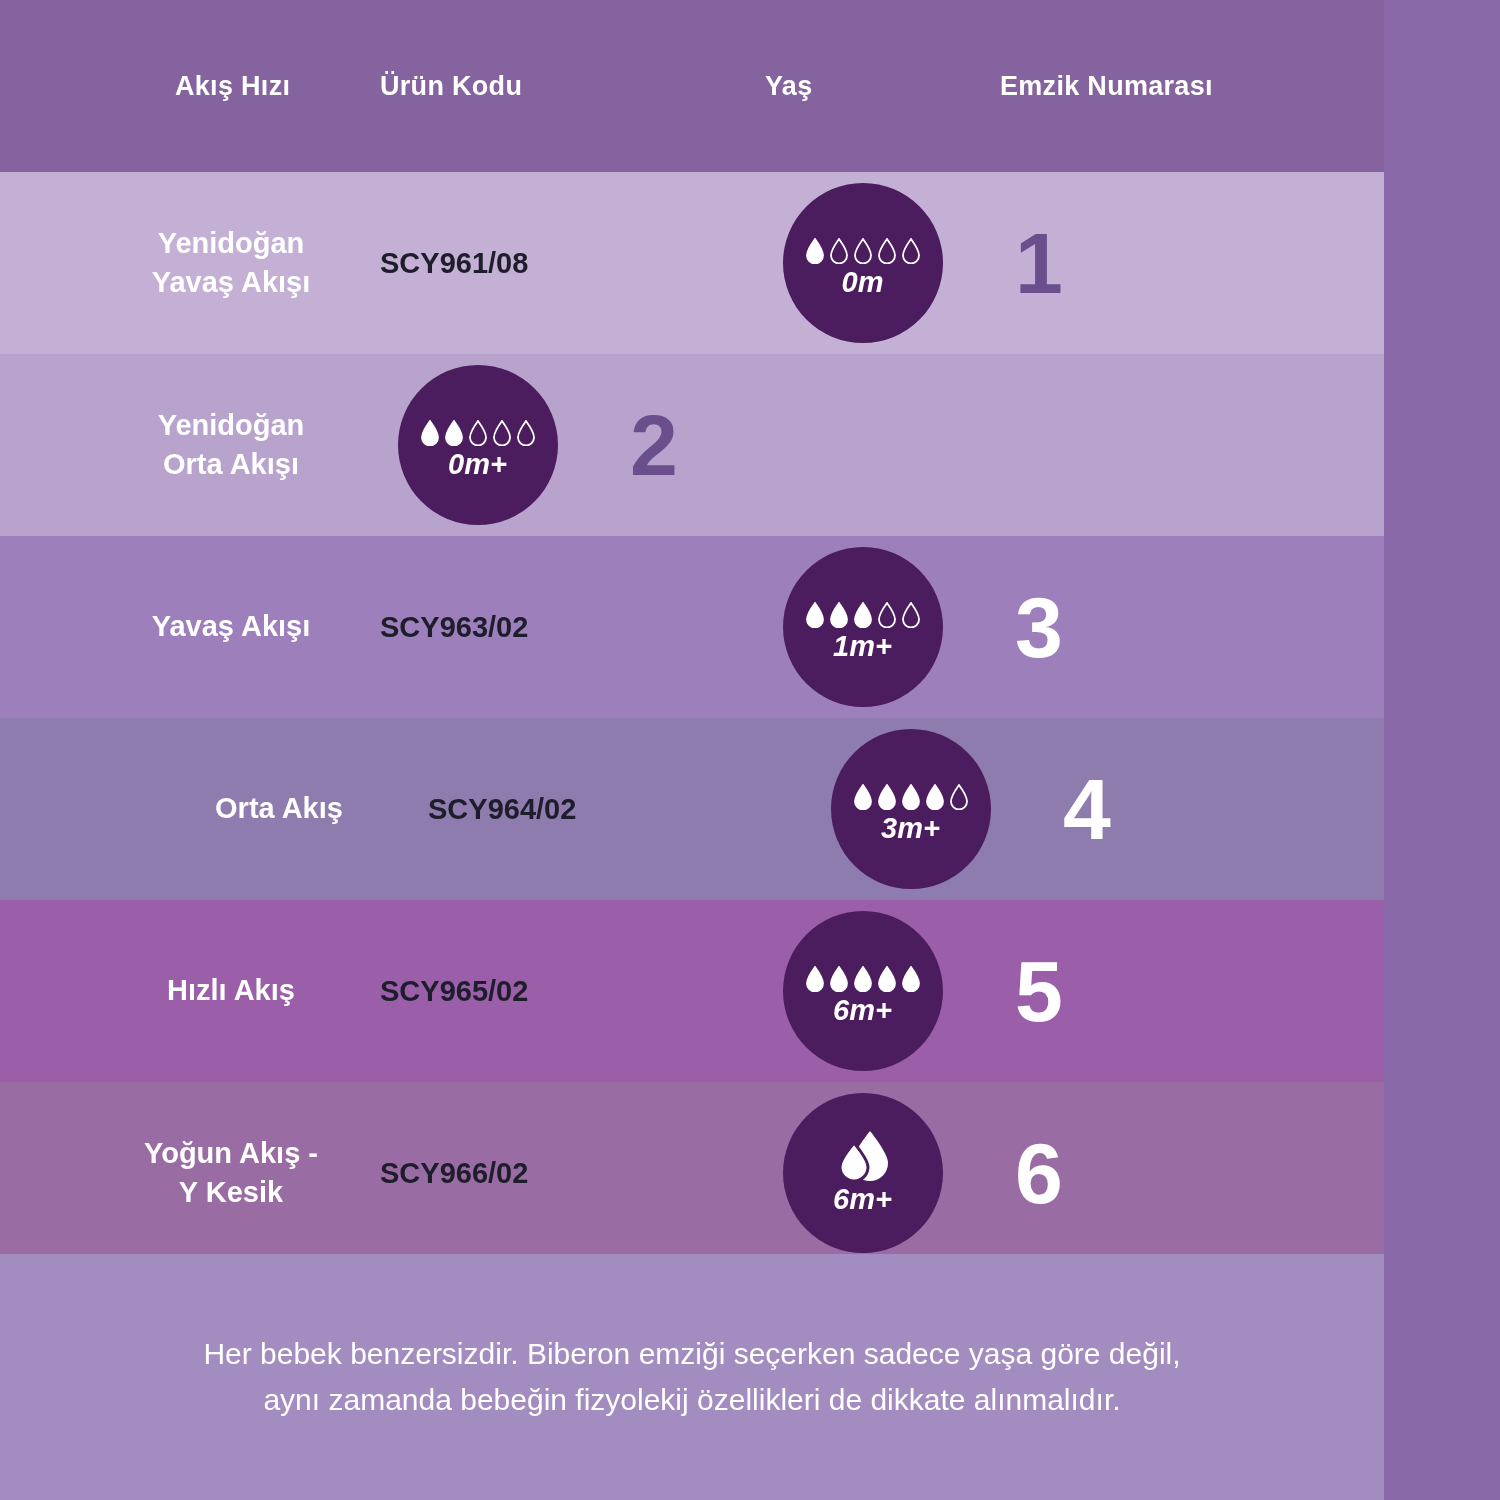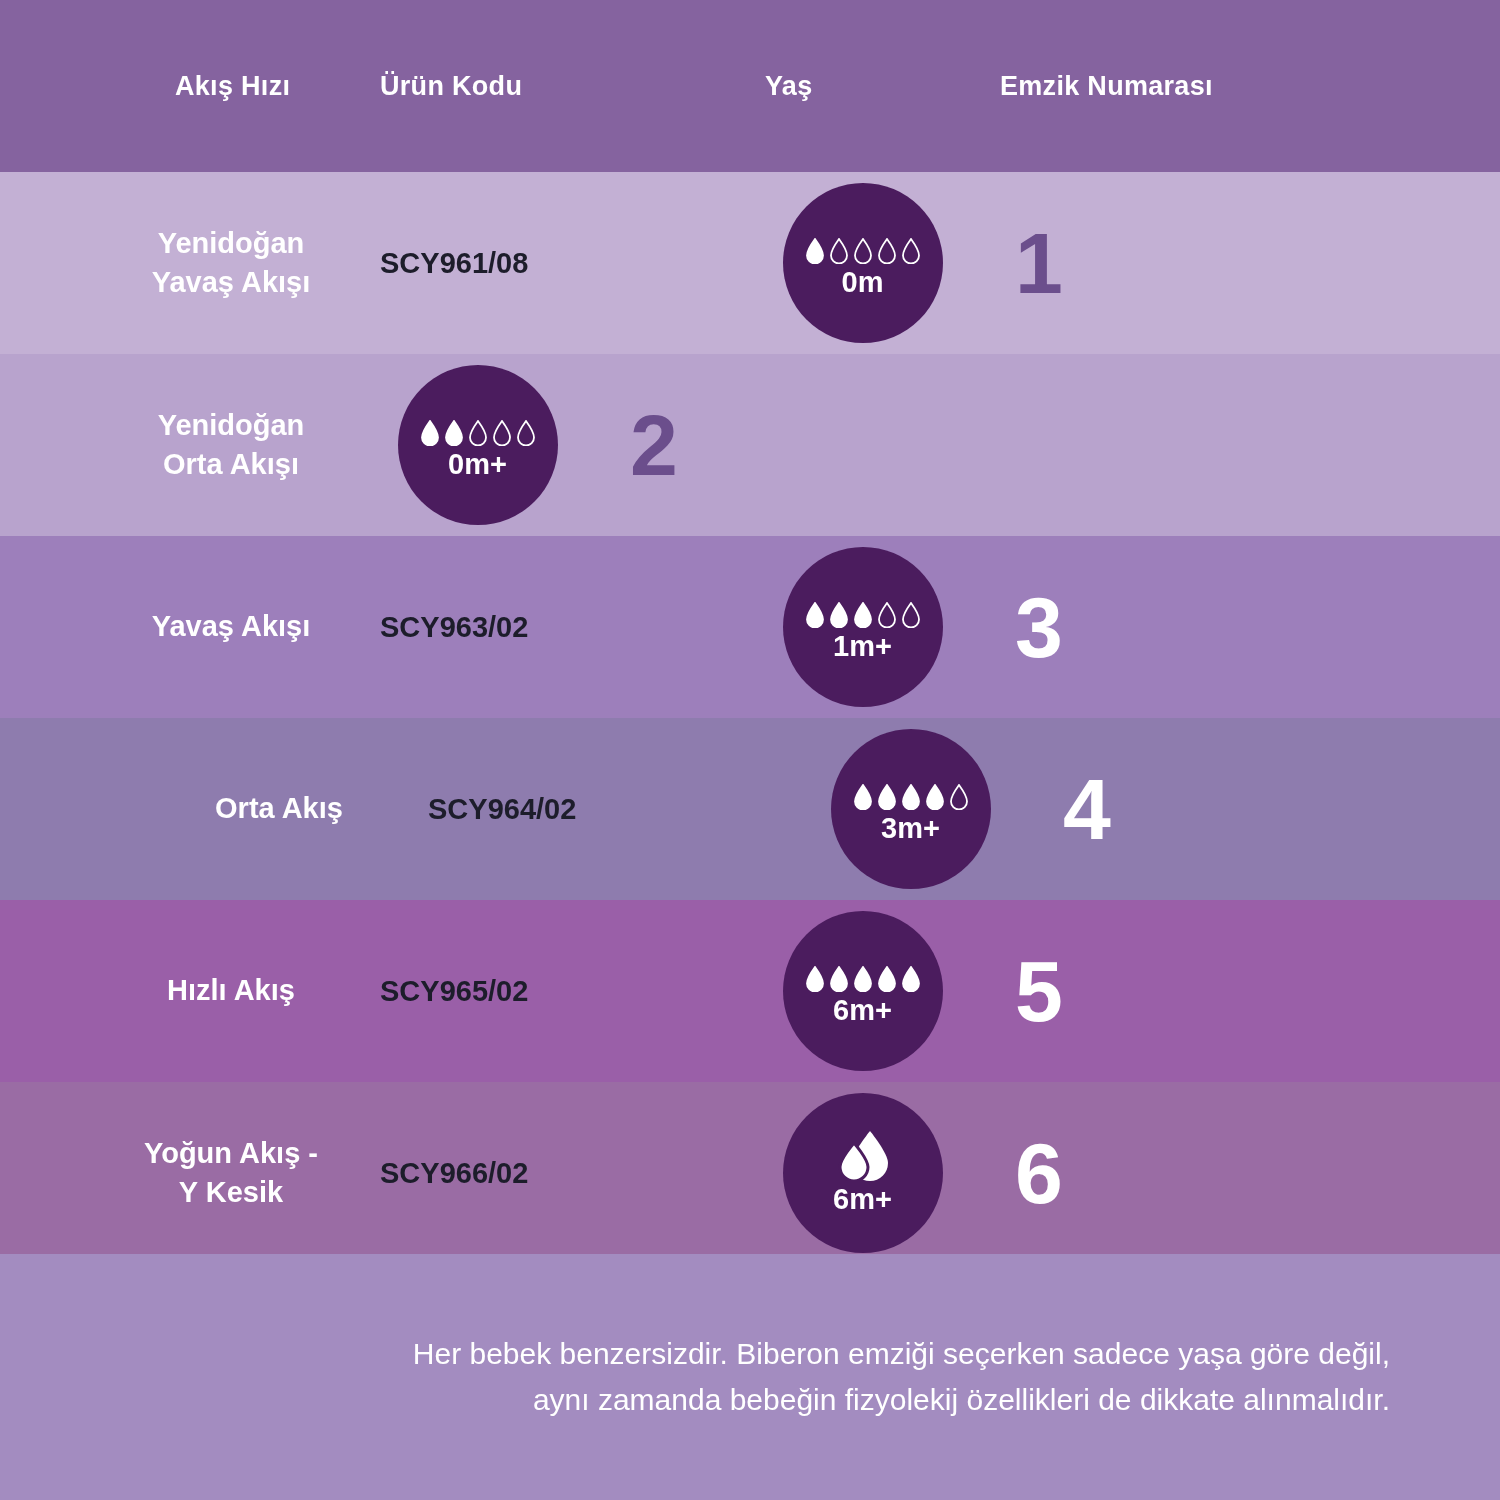--- a/index.html
+++ b/index.html
@@ -5,21 +5,21 @@
   * { box-sizing: border-box; margin: 0; padding: 0; }
   html, body {
     width: 1500px;
     height: 1500px;
     font-family: "Liberation Sans", sans-serif;
     background: #8a69a8;
     overflow: hidden;
   }
   .page {
     position: relative;
-    width: 1500px;
+    width: 1384px;
     height: 1500px;
     background: #86efac;
   }
 
   
   .header {
     position: relative;
     height: 172px;
     background: #85639f;
     display: flex;
@@ -91,20 +91,21 @@
   .badge {
     width: 160px;
     height: 160px;
     border-radius: 50%;
     background: #4b1c5e;
     display: flex;
     flex-direction: column;
     align-items: center;
     justify-content: center;
     gap: 4px;
+    font-style: italic;
   }
   .drops {
     display: flex;
     gap: 4px;
     align-items: flex-end;
     height: 34px;
   }
   .drop {
     width: 20px;
     height: 26px;
@@ -127,21 +128,21 @@
     background: #a38cc0;
     display: flex;
     flex-direction: column;
     justify-content: center;
     padding: 0 110px;
   }
   .footer p {
     color: #ffffff;
     font-size: 30px;
     line-height: 1.55;
-    text-align: right;
+    text-align: center;
   }
 </style>
 </head>
 <body>
 
 <div class="page">
 
   <div class="header">
     <div class="hcell col-flow">Akış Hızı</div>
     <div class="hcell col-code">Ürün Kodu</div>

